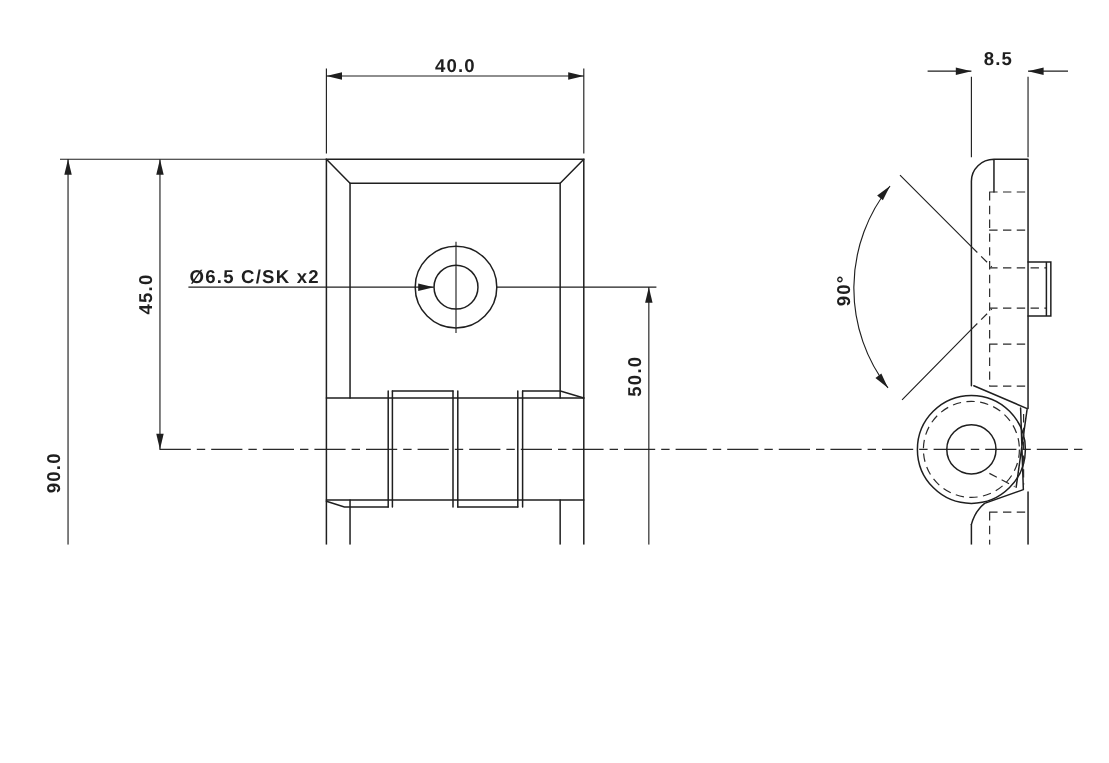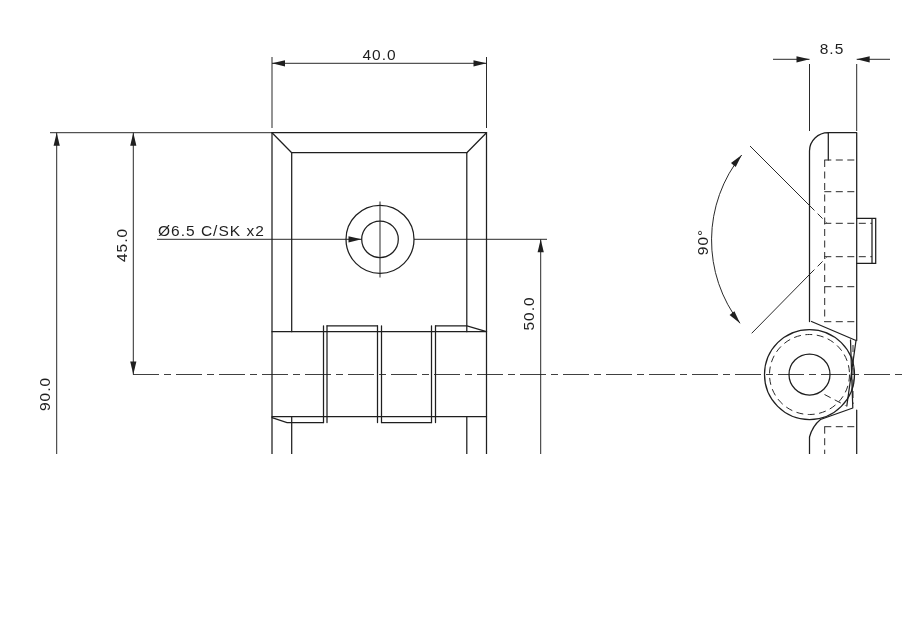--- a/index.html
+++ b/index.html
@@ -1,16 +1,16 @@
 <!DOCTYPE html>
 <html><head>
 <meta charset="utf-8">
 <style>
   html,body{margin:0;padding:0;background:#ffffff;}
-  .sheet{position:relative;width:924px;height:454px;background:#ffffff;overflow:hidden;}
+  .sheet{position:relative;width:924px;height:454px;background:#ffffff;overflow:hidden;font-weight:bold;}
   svg{display:block;}
   .obj   {stroke:#1f1f1f;stroke-width:1.25;fill:none;stroke-linecap:round;}
   .thin  {stroke:#1f1f1f;stroke-width:0.95;fill:none;stroke-linecap:butt;}
   .hid   {stroke:#2a2a2a;stroke-width:1.0;fill:none;stroke-dasharray:7 4.5;stroke-linecap:butt;}
   .cen   {stroke:#2a2a2a;stroke-width:0.9;fill:none;stroke-dasharray:26 5 7 5;}
   .arr   {fill:#1f1f1f;stroke:none;}
   text{font-family:"Liberation Sans","DejaVu Sans",sans-serif;font-size:15.5px;fill:#1f1f1f;letter-spacing:1px;}
 </style>
 </head>
 <body>

